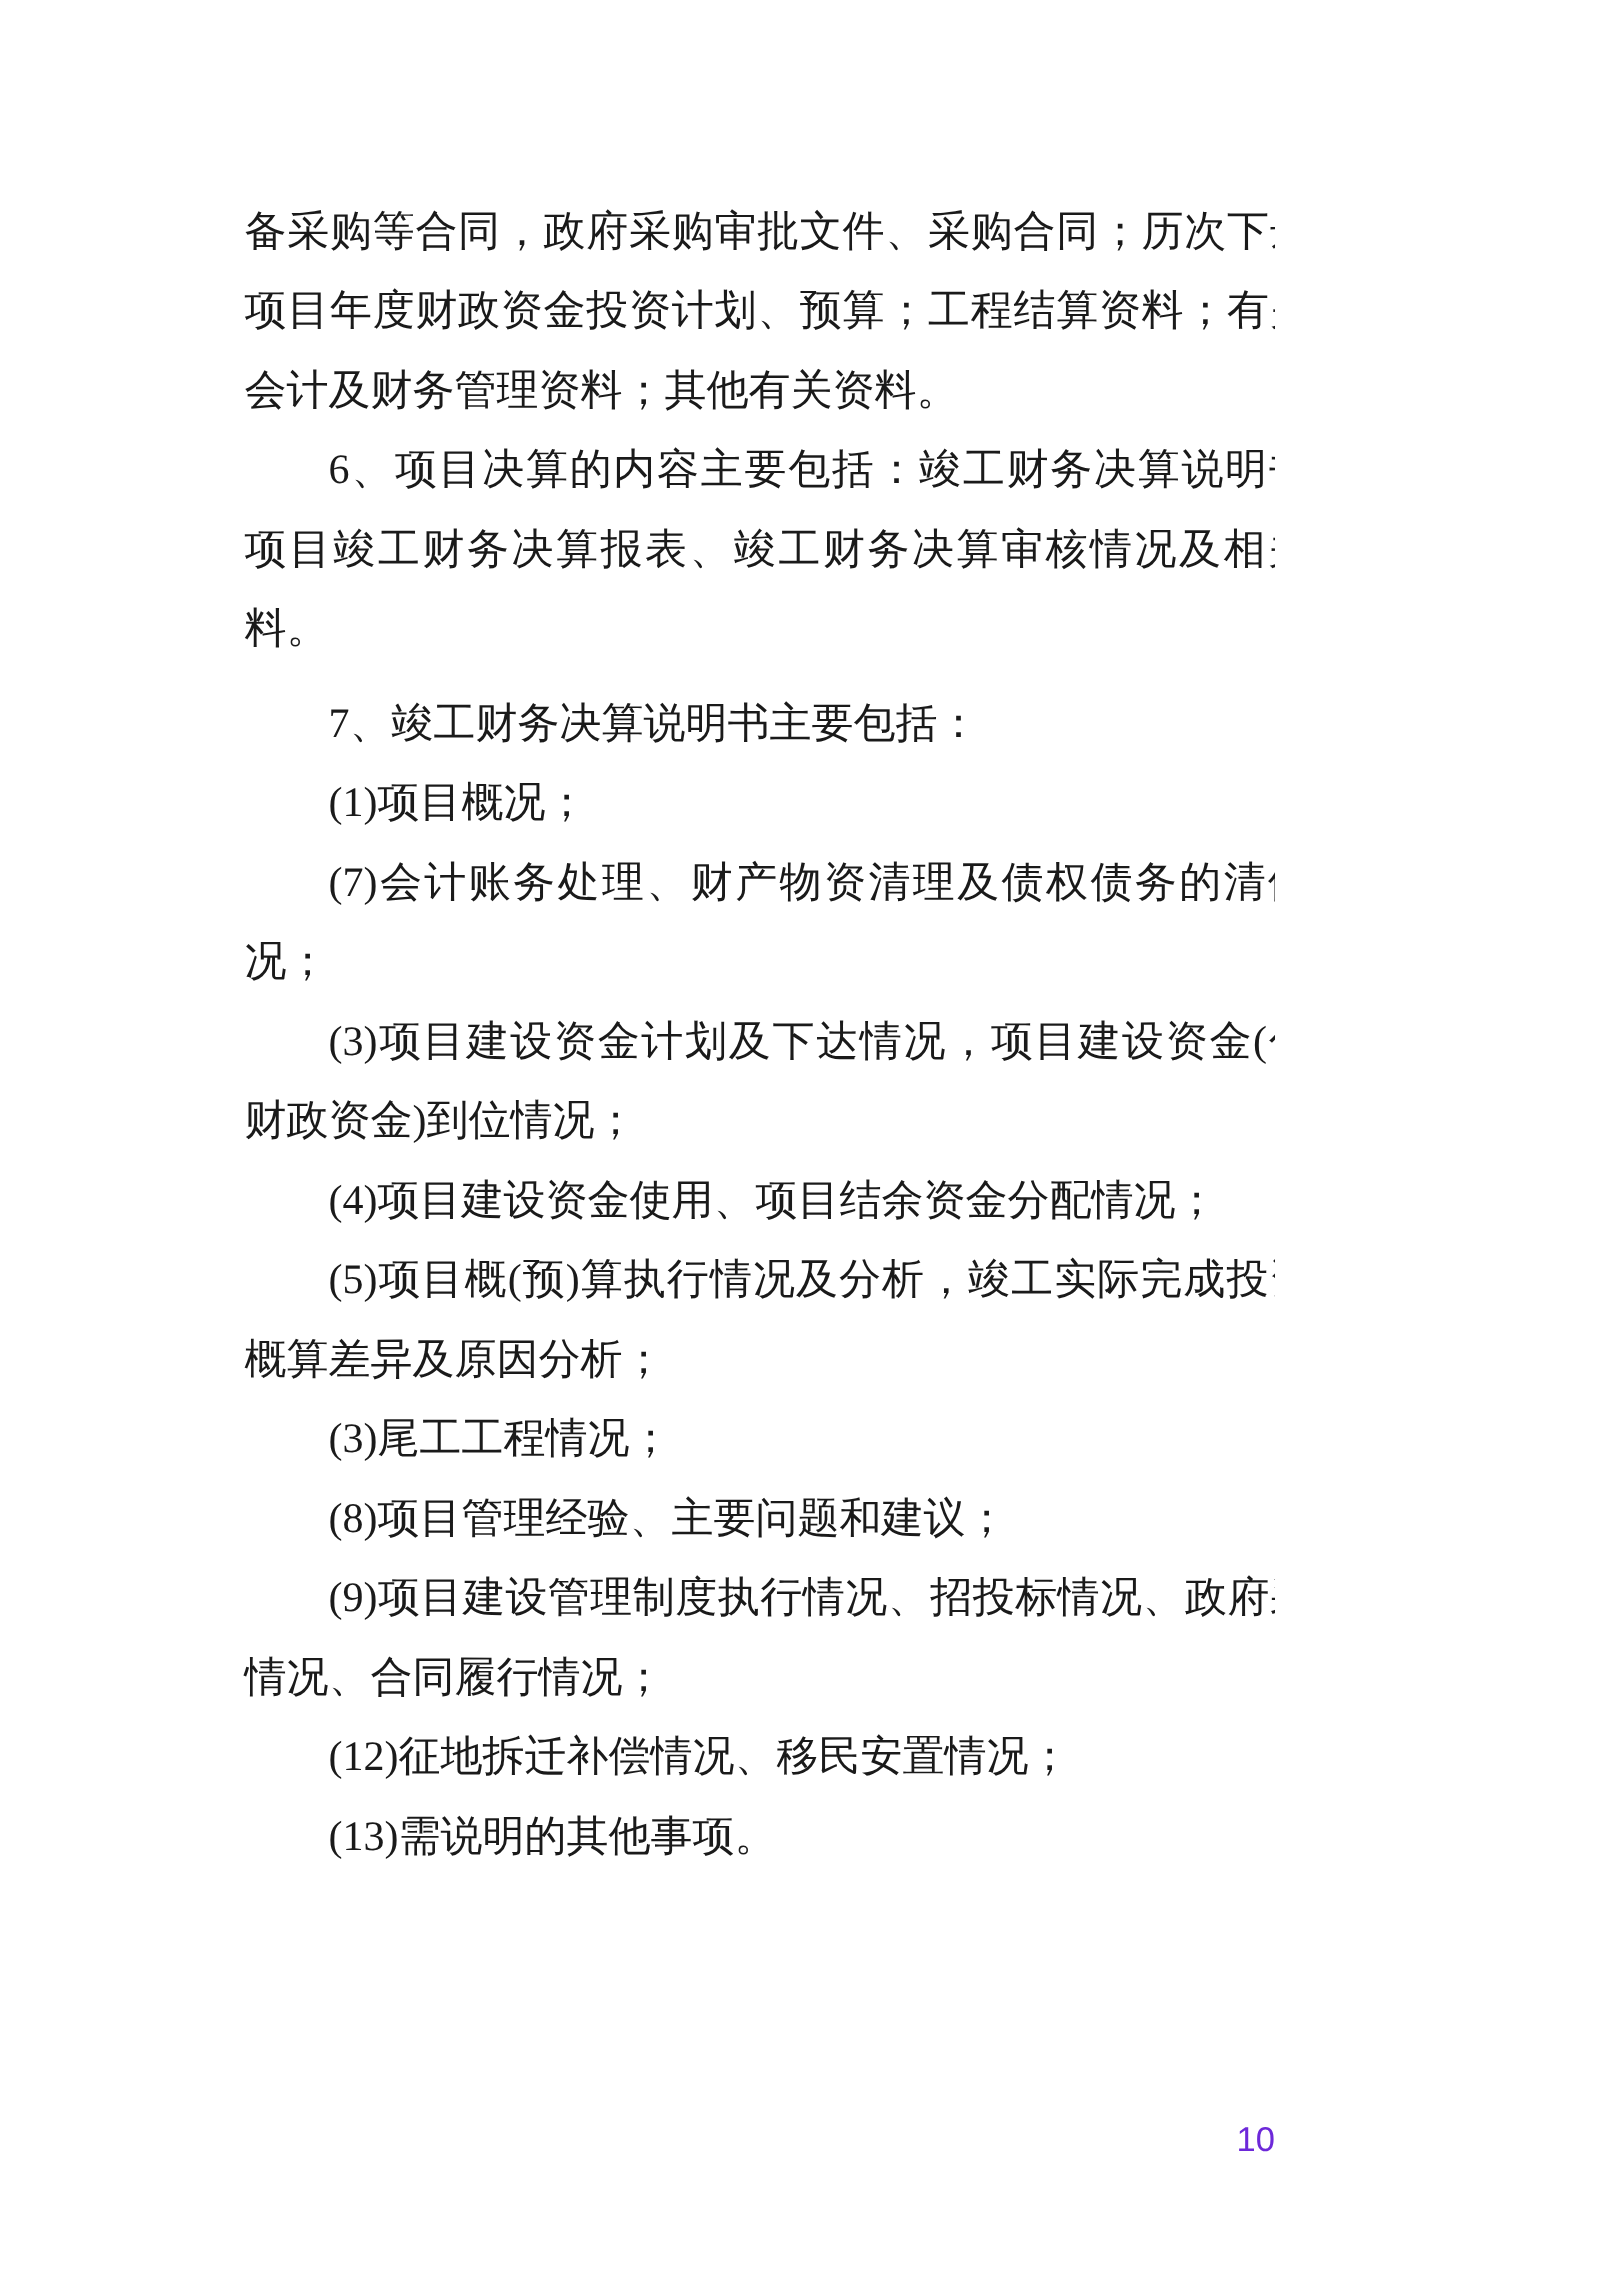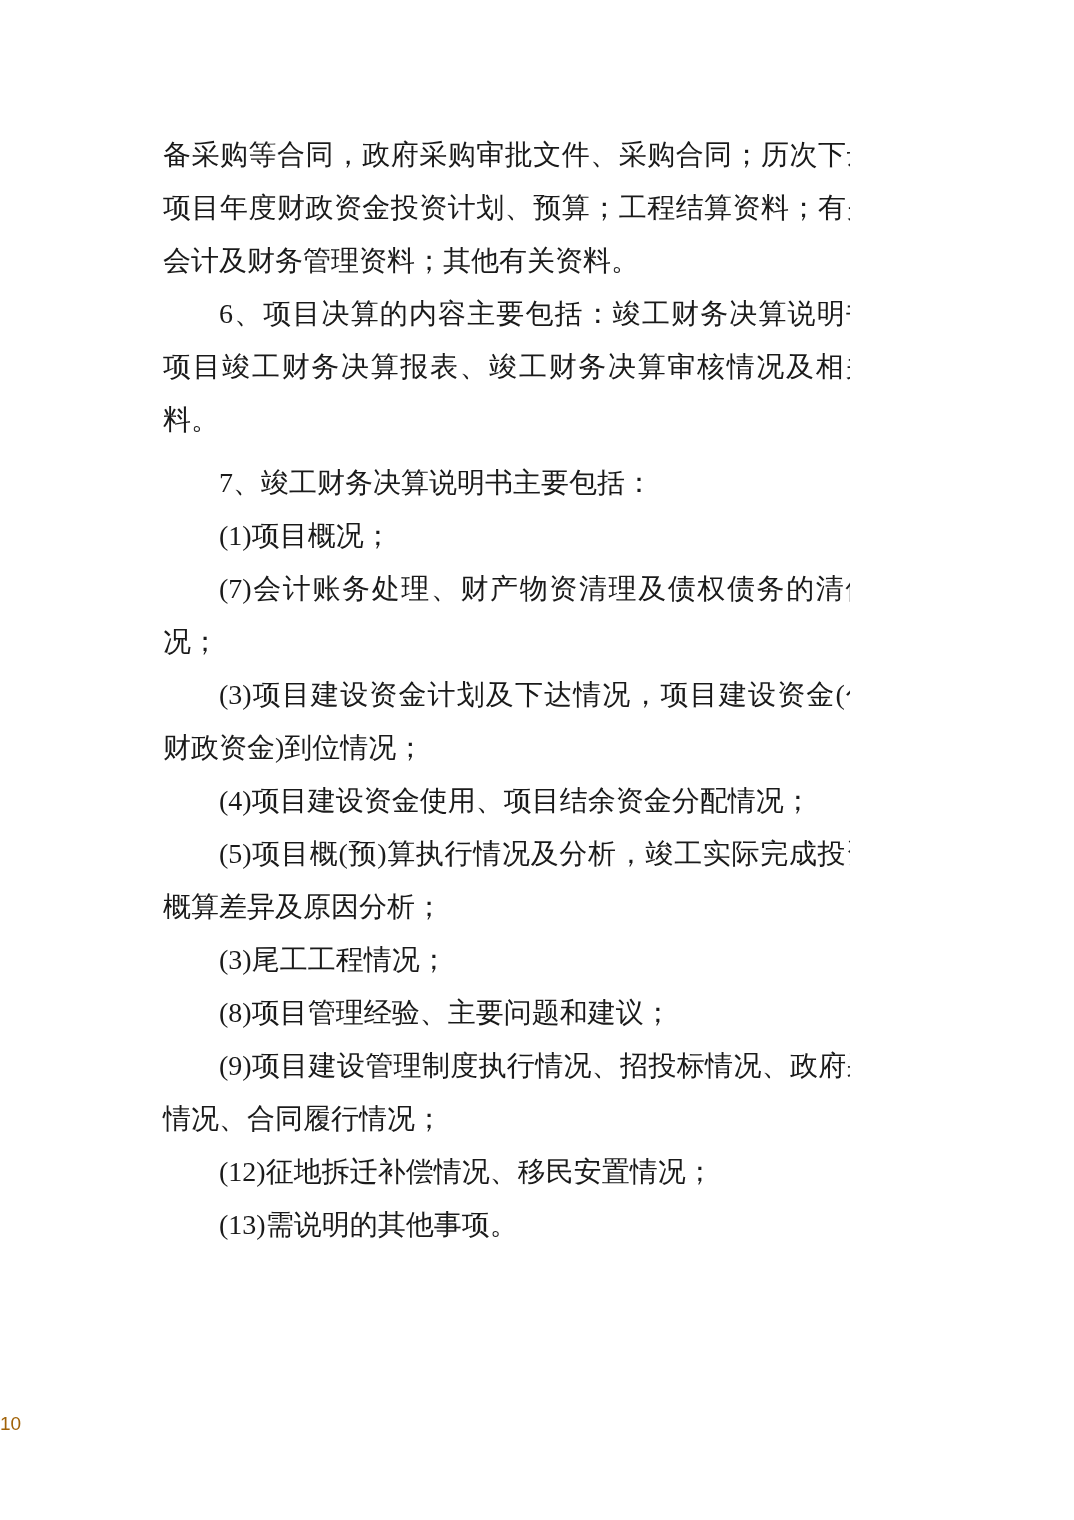--- a/index.html
+++ b/index.html
@@ -36,24 +36,24 @@
     text-indent: 56px;
   }
   .doc-body p.space-before {
     margin-top: 10px;
   }
   .page-number {
     position: absolute;
     top: 1413px;
     left: 0;
     width: 100%;
-    text-align: left;
+    text-align: right;
     font-family: "Liberation Sans", "DejaVu Sans", sans-serif;
-    font-size: 19px;
-    color: #a16207;
+    font-size: 23px;
+    color: #6d28d9;
   }
 </style>
 </head>
 <body>
 
 <div class="page">
   <div class="doc-body">
       <p class="">备采购等合同，政府采购审批文件、采购合同；历次下达的项目年度财政资金投资计划、预算；工程结算资料；有关的会计及财务管理资料；其他有关资料。</p>
       <p class="indent">6、项目决算的内容主要包括：竣工财务决算说明书、项目竣工财务决算报表、竣工财务决算审核情况及相关资料。</p>
       <p class="indent space-before">7、竣工财务决算说明书主要包括：</p>

